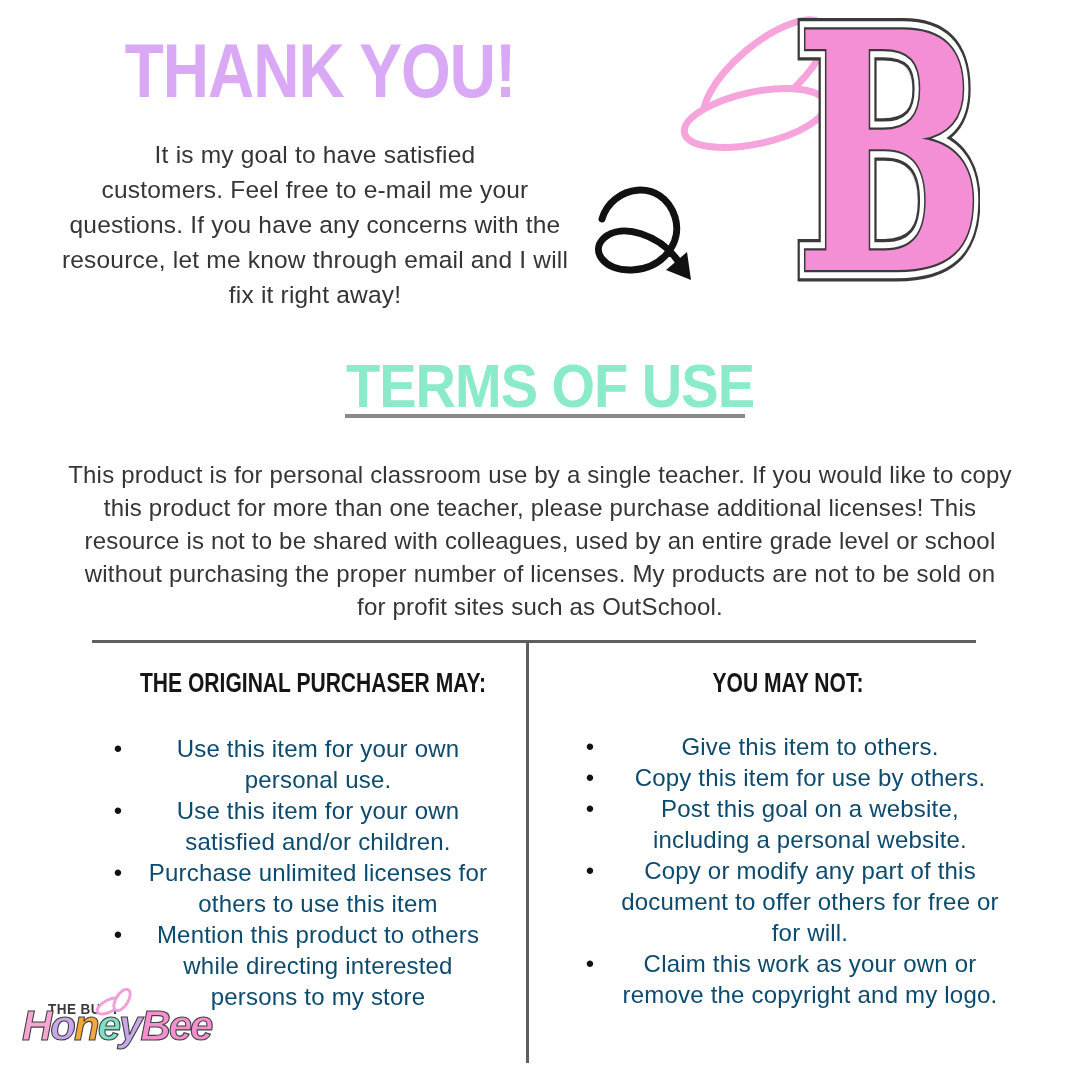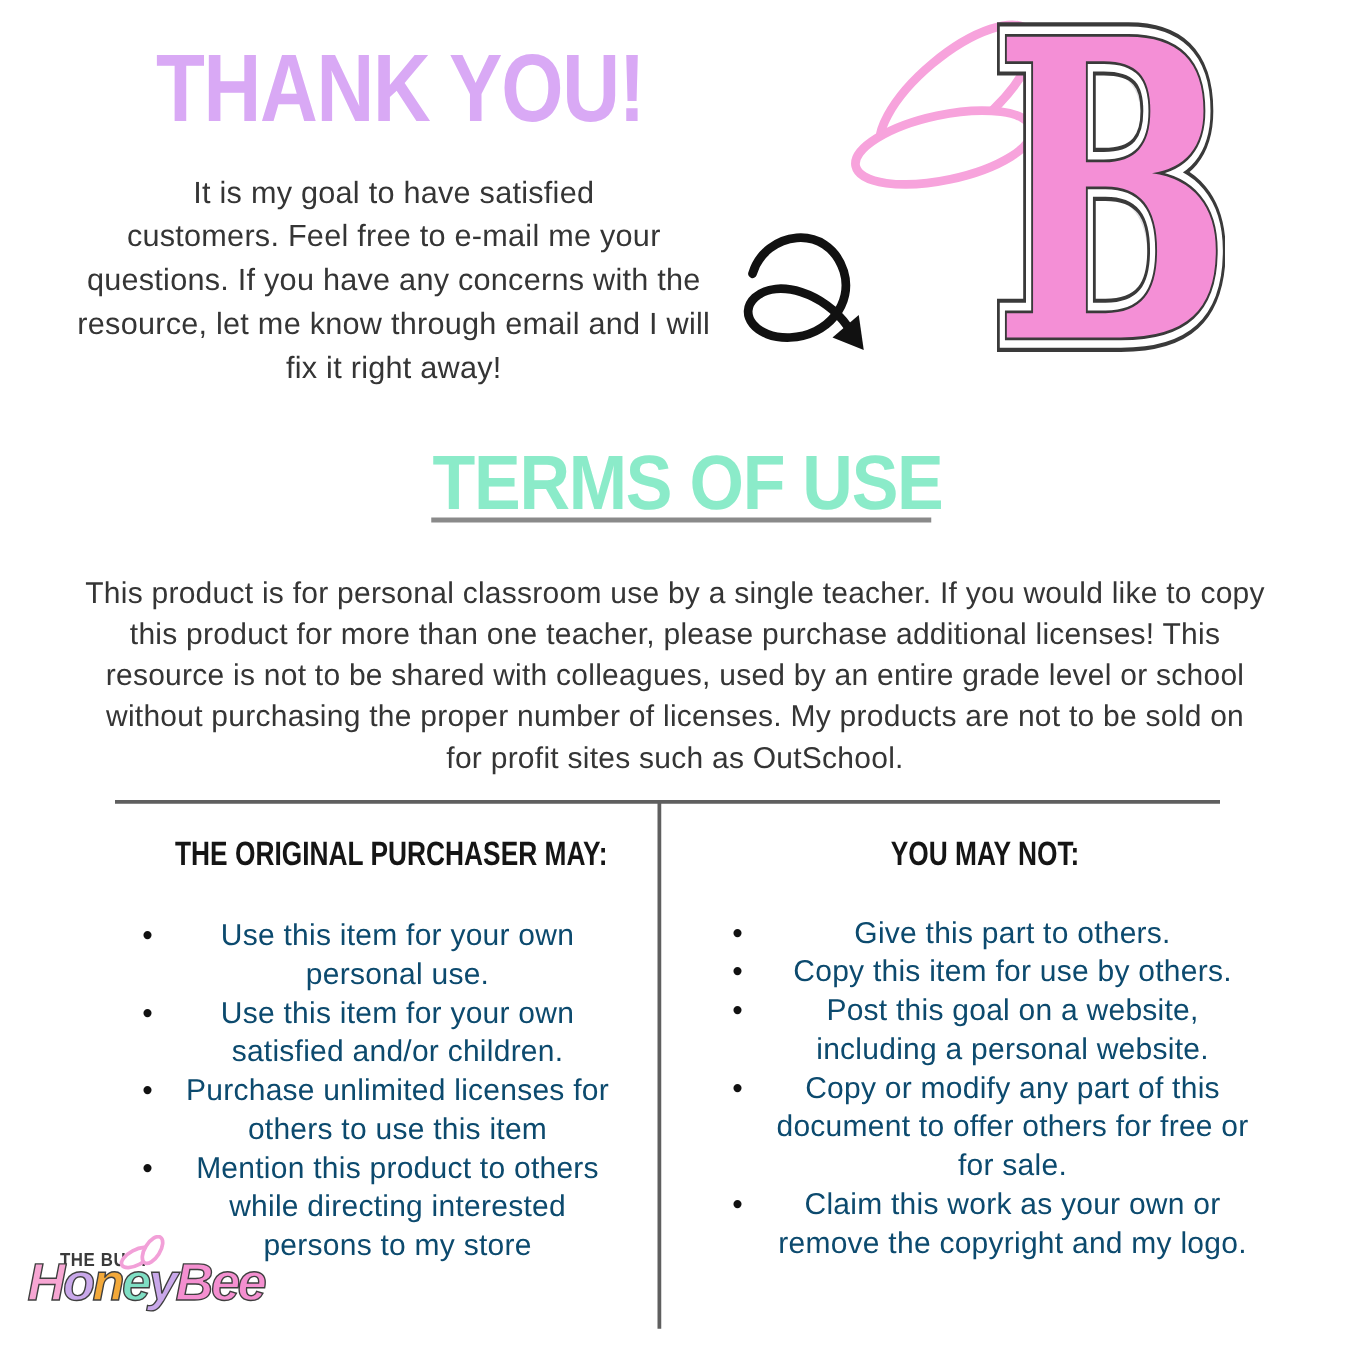--- a/index.html
+++ b/index.html
@@ -122,33 +122,33 @@
         <span class="itxt">Mention this product to others while directing interested persons to my store</span>
       </li>
     </ul>
   </div>
 
   <div class="col col-right">
     <div class="col-heading">YOU MAY NOT:</div>
     <ul class="blist">
       <li>
         <span class="dot">•</span>
-        <span class="itxt">Give this part to others.</span>
+        <span class="itxt">Give this item to others.</span>
       </li>
       <li>
         <span class="dot">•</span>
         <span class="itxt">Copy this item for use by others.</span>
       </li>
       <li>
         <span class="dot">•</span>
         <span class="itxt">Post this goal on a website, including a personal website.</span>
       </li>
       <li>
         <span class="dot">•</span>
-        <span class="itxt">Copy or modify any part of this document to offer others for free or for sale.</span>
+        <span class="itxt">Copy or modify any part of this document to offer others for free or for will.</span>
       </li>
       <li>
         <span class="dot">•</span>
         <span class="itxt">Claim this work as your own or remove the copyright and my logo.</span>
       </li>
     </ul>
   </div>
 
   <div class="footer-logo">
     <div class="footer-top">THE BUSY</div>

